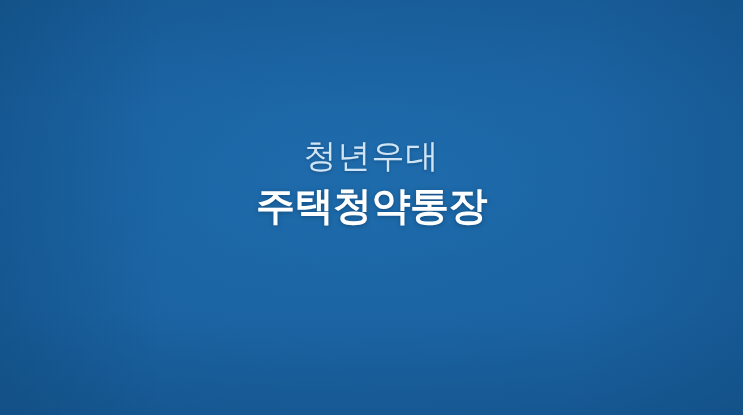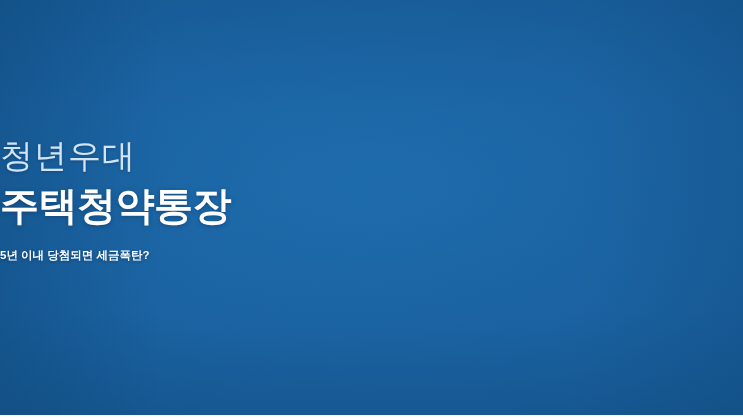--- a/index.html
+++ b/index.html
@@ -201,20 +201,21 @@
       linear-gradient(90deg, rgba(14,70,118,.34) 0%, rgba(14,70,118,0) 22%, rgba(14,70,118,0) 78%, rgba(14,70,118,.22) 100%),
       linear-gradient(180deg, rgba(14,70,118,.16) 0%, rgba(14,70,118,0) 26%, rgba(14,70,118,0) 74%, rgba(14,70,118,.24) 100%);
   }
 
   
   .headline {
     position: absolute;
     left: 0;
     right: 0;
     top: 138px;
+    text-align: center;
     z-index: 5;
   }
   .eyebrow {
     font-size: 33px;
     line-height: 1.12;
     font-weight: 400;
     color: #cfe4f5;
     letter-spacing: 1px;
     text-shadow: 0 1px 3px rgba(10,50,90,.45);
   }
@@ -290,17 +291,16 @@
     <div class="bg-text bg-toptext">국토교통부</div>
     <div class="bg-text bg-lefttext">청약저축</div>
   </div>
 
   <div class="tint"></div>
   <div class="vignette"></div>
 
   <div class="headline">
     <div class="eyebrow">청년우대</div>
     <div class="title">주택청약통장</div>
-    <div class="subtitle">5년 이내 당첨되면 세금폭탄?</div>
   </div>
 
   <div class="bottom-strip"></div>
 </div>
 
 </body></html>

